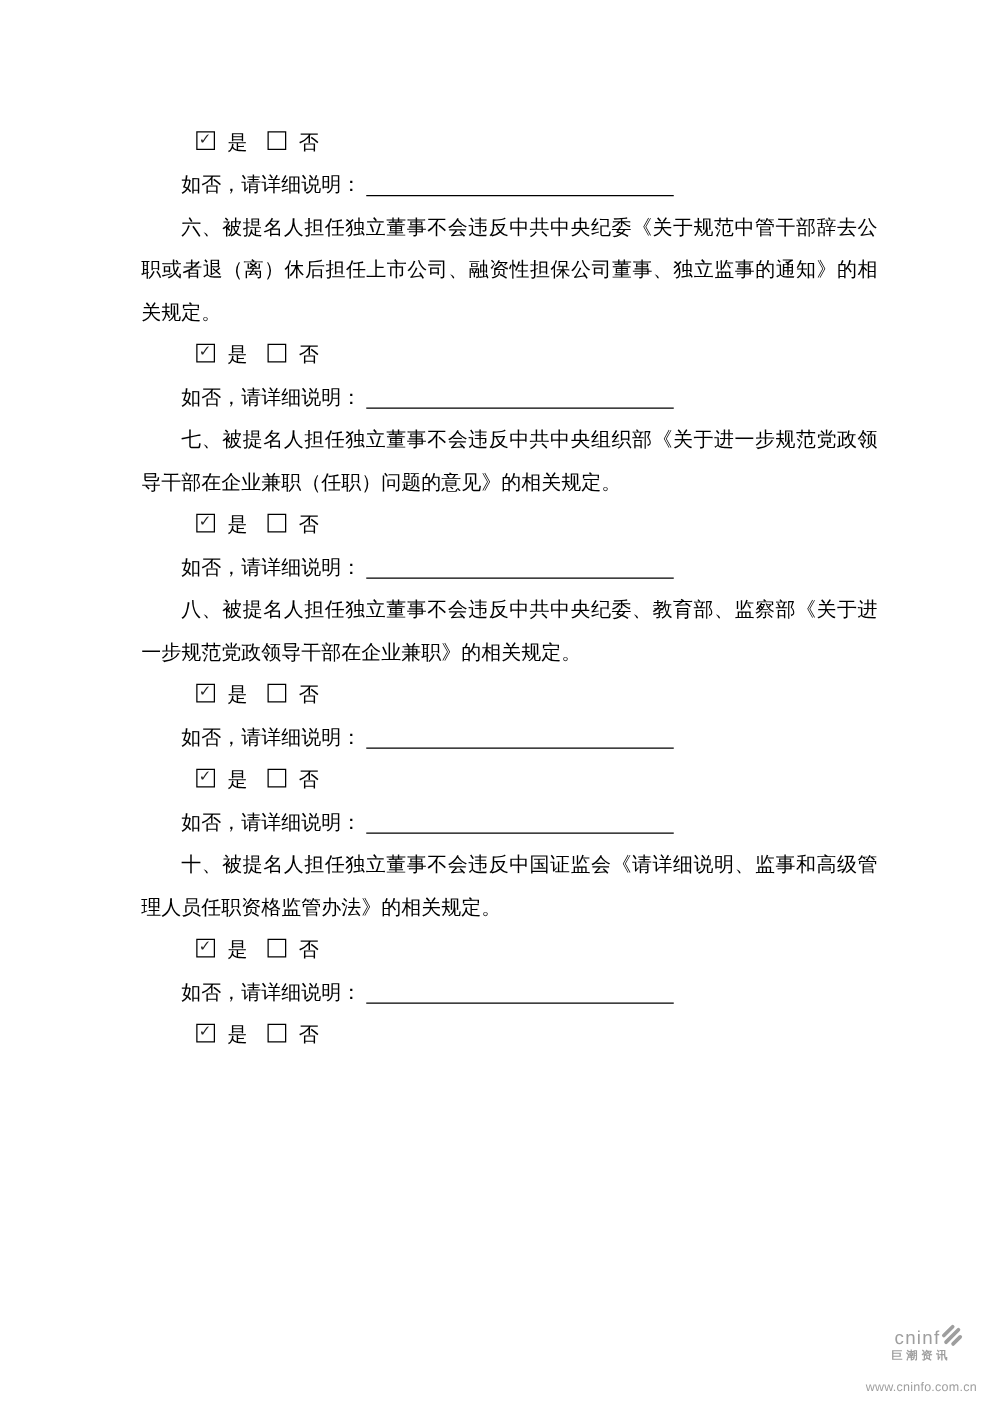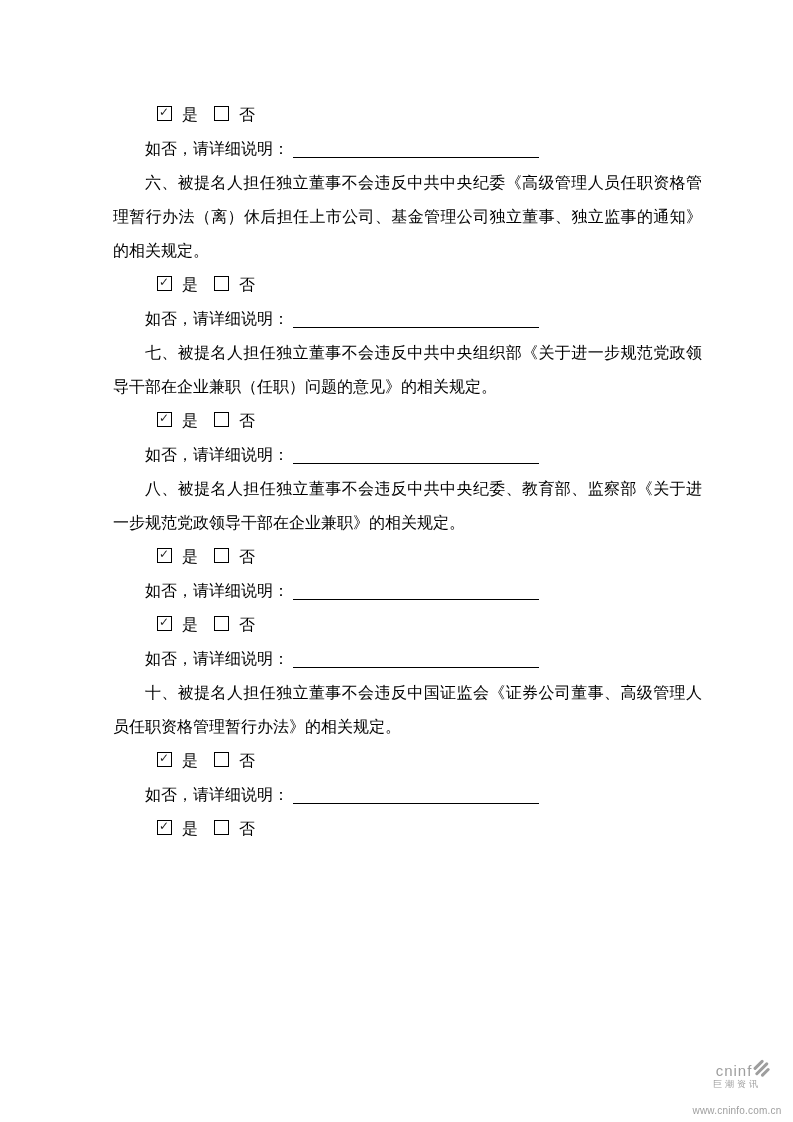--- a/index.html
+++ b/index.html
@@ -94,41 +94,42 @@
   .wm-icon {
     display: inline-block;
     width: 20px;
     height: 20px;
     margin-top: -4px;
   }
   .wm-cn {
     font-size: 9px;
     letter-spacing: 3px;
     margin-top: 0px;
+    font-weight: bold;
   }
   .wm-url {
     font-size: 10px;
     letter-spacing: 0.2px;
     margin-top: 16px;
   }
 </style>
 </head>
 <body>
 
 <div class="page">
   <div class="content">
 
     <div class="answer-row">
       <span class="cb"><span class="tick">✓</span></span><span class="cb-label">是</span><span class="cb"></span><span class="cb-label">否</span>
     </div>
     <div class="explain-row">
       <span>如否，请详细说明：</span><span class="blank-line"></span>
     </div>
 
-    <p class="para">六、被提名人担任独立董事不会违反中共中央纪委《高级管理人员任职资格管理暂行办法（离）休后担任上市公司、基金管理公司独立董事、独立监事的通知》的相关规定。</p>
+    <p class="para">六、被提名人担任独立董事不会违反中共中央纪委《关于规范中管干部辞去公职或者退（离）休后担任上市公司、融资性担保公司董事、独立监事的通知》的相关规定。</p>
     <div class="answer-row">
       <span class="cb"><span class="tick">✓</span></span><span class="cb-label">是</span><span class="cb"></span><span class="cb-label">否</span>
     </div>
     <div class="explain-row">
       <span>如否，请详细说明：</span><span class="blank-line"></span>
     </div>
 
     <p class="para">七、被提名人担任独立董事不会违反中共中央组织部《关于进一步规范党政领导干部在企业兼职（任职）问题的意见》的相关规定。</p>
     <div class="answer-row">
       <span class="cb"><span class="tick">✓</span></span><span class="cb-label">是</span><span class="cb"></span><span class="cb-label">否</span>
@@ -145,21 +146,21 @@
       <span>如否，请详细说明：</span><span class="blank-line"></span>
     </div>
 
     <div class="answer-row">
       <span class="cb"><span class="tick">✓</span></span><span class="cb-label">是</span><span class="cb"></span><span class="cb-label">否</span>
     </div>
     <div class="explain-row">
       <span>如否，请详细说明：</span><span class="blank-line"></span>
     </div>
 
-    <p class="para">十、被提名人担任独立董事不会违反中国证监会《证券公司董事、高级管理人员任职资格管理暂行办法》的相关规定。</p>
+    <p class="para">十、被提名人担任独立董事不会违反中国证监会《请详细说明、监事和高级管理人员任职资格监管办法》的相关规定。</p>
     <div class="answer-row">
       <span class="cb"><span class="tick">✓</span></span><span class="cb-label">是</span><span class="cb"></span><span class="cb-label">否</span>
     </div>
     <div class="explain-row">
       <span>如否，请详细说明：</span><span class="blank-line"></span>
     </div>
 
     <div class="answer-row">
       <span class="cb"><span class="tick">✓</span></span><span class="cb-label">是</span><span class="cb"></span><span class="cb-label">否</span>
     </div>

